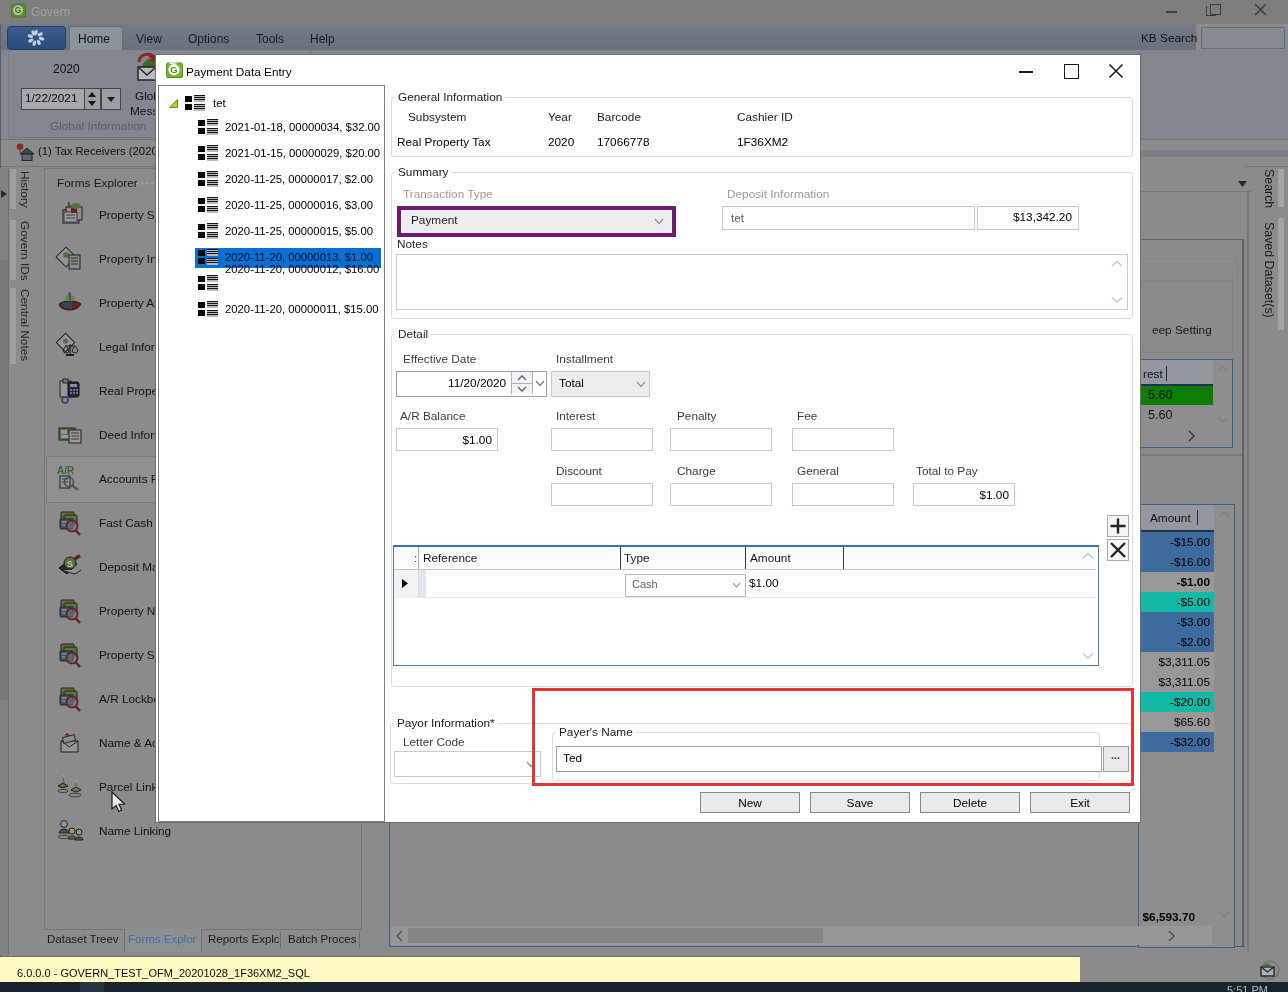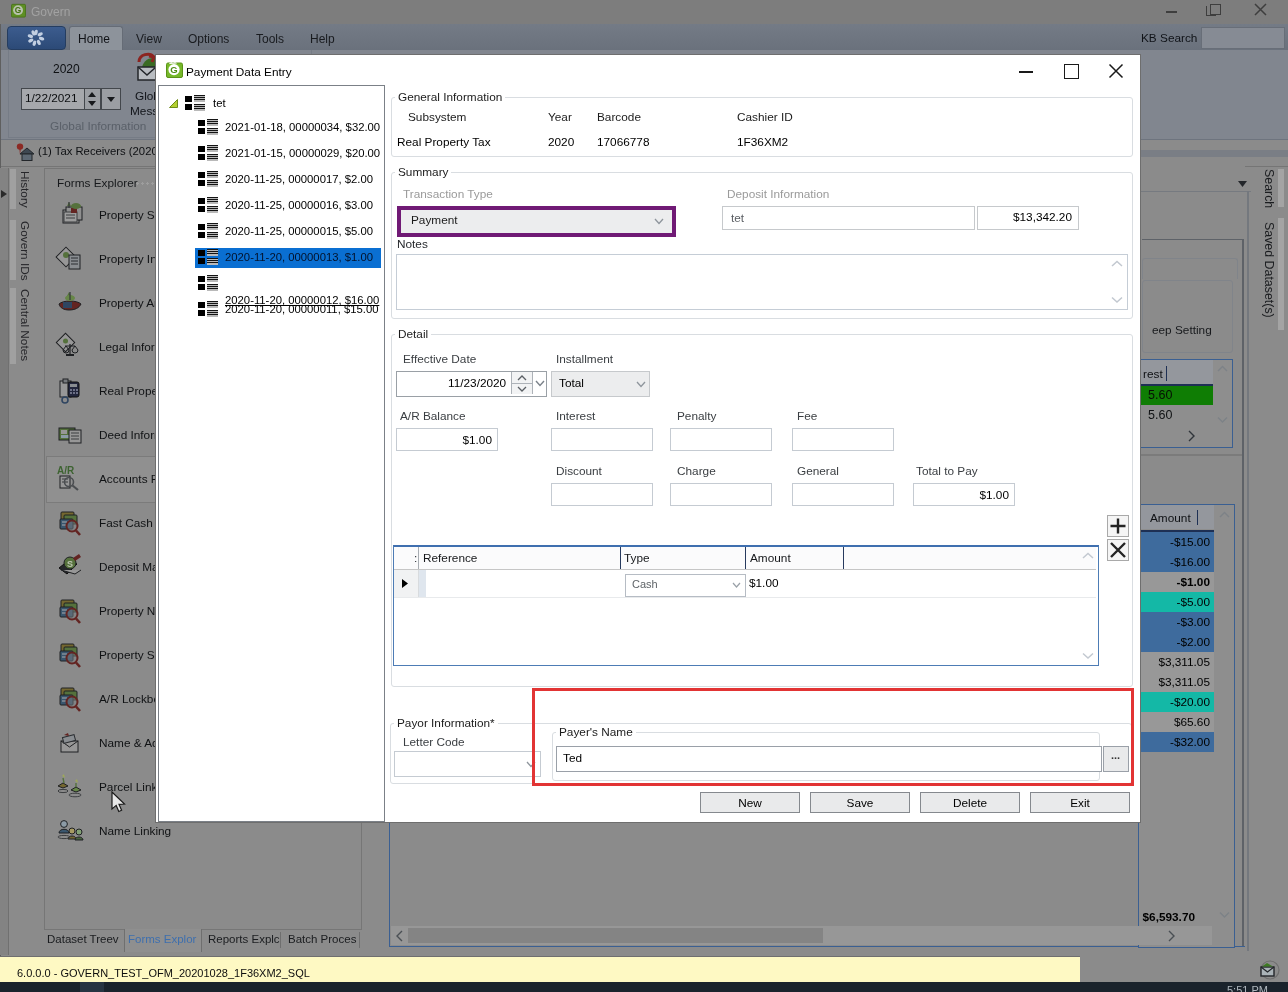--- a/index.html
+++ b/index.html
@@ -40,21 +40,21 @@
     <div class="txt" style="left:31px;top:5px;font-size:12px;color:#a2a2a2;">Govern</div>
 
     <div class="abs" style="left:1166px;top:11px;width:11px;height:1.6px;background:#3e3e3e;"></div>
     <div class="abs" style="left:1210px;top:4px;width:9px;height:9px;border:1.5px solid #3e3e3e;"></div>
     <div class="abs" style="left:1206px;top:6px;width:9px;height:9px;border-left:1.5px solid #3e3e3e;border-bottom:1.5px solid #3e3e3e;"></div>
     <svg class="abs" style="left:1254px;top:3px;" width="13" height="13">
         <path d="M1,1 L12,12 M12,1 L1,12" stroke="#3e3e3e" stroke-width="1.5"></path>
       </svg>
   </div>
 
-  <div class="abs" style="left:0;top:24px;width:1288px;height:26px;background:linear-gradient(#747b86,#6a717c);text-align:center;">
+  <div class="abs" style="left:0;top:24px;width:1196px;height:26px;background:linear-gradient(#747b86,#6a717c);text-align:center;">
     <div class="abs" style="left:7px;top:2px;width:57px;height:22px;border-radius:4px;background:linear-gradient(#3c5c8e,#2c4a77);border:1px solid #253d60;">
       <svg class="abs" style="left:19px;top:2px;" width="18" height="18" viewBox="0 0 18 18">
         <g fill="#c2cfe2">
           <ellipse cx="9" cy="3.4" rx="1.7" ry="2.8" transform="rotate(18 9 3.4)"></ellipse>
           <ellipse cx="13.2" cy="5.3" rx="1.7" ry="2.8" transform="rotate(63 13.2 5.3)"></ellipse>
           <ellipse cx="14.6" cy="9.6" rx="1.7" ry="2.8" transform="rotate(108 14.6 9.6)"></ellipse>
           <ellipse cx="11.8" cy="13.4" rx="1.7" ry="2.8" transform="rotate(153 11.8 13.4)"></ellipse>
           <ellipse cx="7.4" cy="14.2" rx="1.7" ry="2.8" transform="rotate(198 7.4 14.2)"></ellipse>
           <ellipse cx="3.8" cy="11.6" rx="1.7" ry="2.8" transform="rotate(243 3.8 11.6)"></ellipse>
           <ellipse cx="3.4" cy="7.2" rx="1.7" ry="2.8" transform="rotate(288 3.4 7.2)"></ellipse>
@@ -455,21 +455,21 @@
     <span class="tico" style="left:39px;top:85px;"></span>
       <div class="txt" style="left:66px;top:87px;">2020-11-25, 00000017, $2.00</div>
     <span class="tico" style="left:39px;top:111px;"></span>
       <div class="txt" style="left:66px;top:113px;">2020-11-25, 00000016, $3.00</div>
     <span class="tico" style="left:39px;top:137px;"></span>
       <div class="txt" style="left:66px;top:139px;text-align:center;">2020-11-25, 00000015, $5.00</div>
     <div class="abs" style="left:36px;top:162px;width:186px;height:20px;background:#0a6fd2;"></div>
     <span class="tico" style="left:39px;top:163px;"></span>
       <div class="txt" style="left:66px;top:165px;color:#03122b;">2020-11-20, 00000013, $1.00</div>
     <span class="tico" style="left:39px;top:189px;"></span>
-      <div class="txt" style="left:66px;top:208px;text-decoration:underline;">2020-11-20, 00000012, $16.00</div>
+      <div class="txt" style="left:66px;top:177px;">2020-11-20, 00000012, $16.00</div>
     <span class="tico" style="left:39px;top:215px;"></span>
       <div class="txt" style="left:66px;top:217px;">2020-11-20, 00000011, $15.00</div>
   </div>
 
   <fieldset class="grp" style="left:235px;top:35px;width:740px;height:65px;">
       <legend>General Information</legend>
     </fieldset>
   <div class="txt" style="left:252px;top:55px;color:#1b1b1b;">Subsystem</div>
   <div class="txt" style="left:392px;top:55px;color:#1b1b1b;">Year</div>
   <div class="txt" style="left:441px;top:55px;color:#1b1b1b;">Barcode</div>
@@ -504,21 +504,21 @@
     <svg class="abs" style="left:714px;top:41px;" width="12" height="8">
         <path d="M1,1.5 L6,6 L11,1.5" stroke="#c2c8d0" stroke-width="1.5" fill="none"></path>
       </svg>
   </div>
 
   <fieldset class="grp" style="left:235px;top:272px;width:740px;height:358px;">
       <legend>Detail</legend>
     </fieldset>
   <div class="txt" style="left:247px;top:297px;color:#3a3e42;">Effective Date</div>
   <div class="abs" style="left:240px;top:316px;width:149px;height:24px;border:1px solid #9aa0a6;background:#fff;">
-    <div class="txt" style="left:51px;top:4px;">11/23/2020</div>
+    <div class="txt" style="left:51px;top:4px;">11/20/2020</div>
     <div class="abs" style="left:114px;top:0;width:20px;height:22px;border-left:1px solid #adb2b8;border-right:1px solid #adb2b8;background:#f2f3f4;">
       <svg class="abs" style="left:5px;top:2px;" width="10" height="8">
           <path d="M1,6 L5,2 L9,6" stroke="#5a5f64" stroke-width="1.3" fill="none"></path>
         </svg>
       <div class="abs" style="left:0;top:11px;width:20px;height:1px;background:#adb2b8;"></div>
       <svg class="abs" style="left:5px;top:13px;" width="10" height="8">
           <path d="M1,2 L5,6 L9,2" stroke="#5a5f64" stroke-width="1.3" fill="none"></path>
         </svg>
     </div>
     <svg class="abs" style="left:138px;top:8px;" width="10" height="8">

